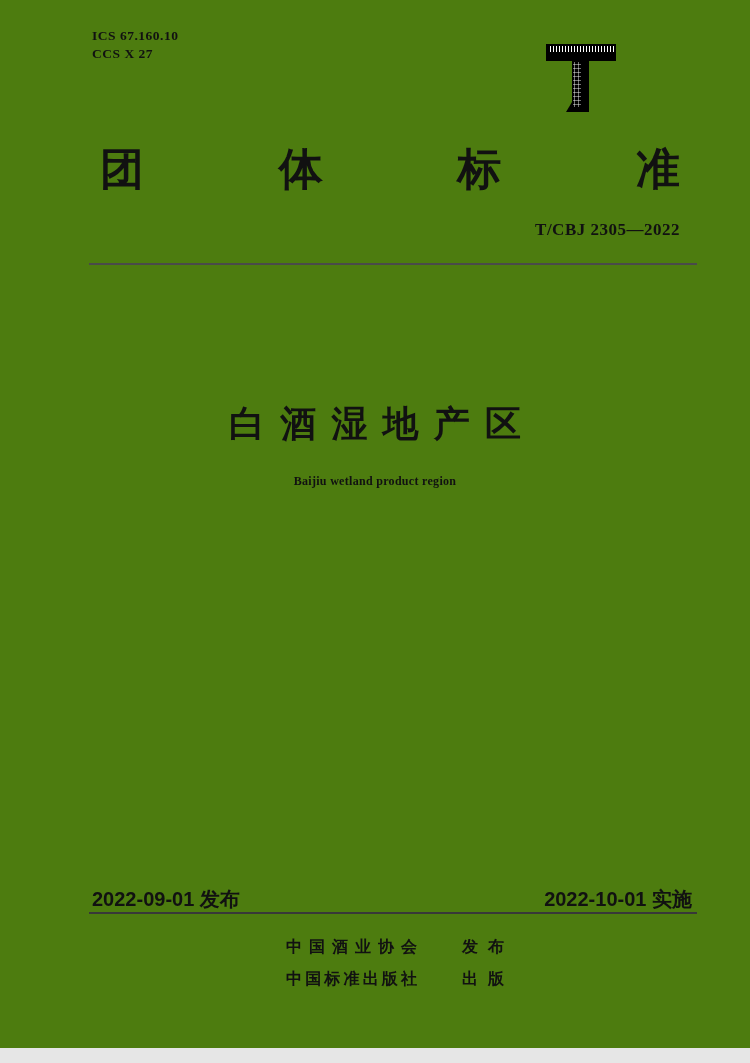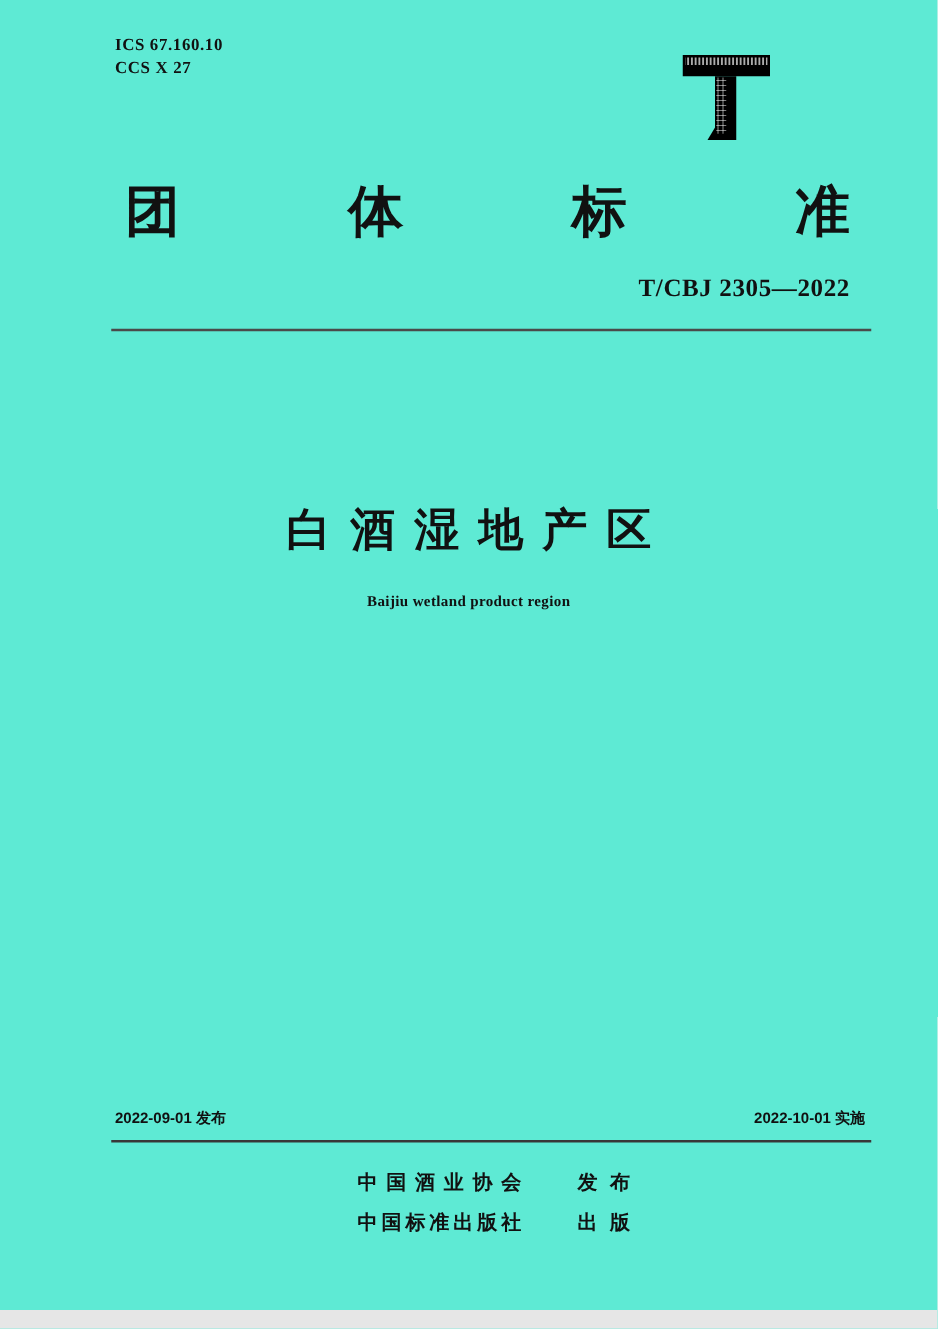--- a/index.html
+++ b/index.html
@@ -1,41 +1,41 @@
 <!DOCTYPE html>
 <html><head>
 <meta charset="utf-8">
 <style>
   html,body{margin:0;padding:0;background:#f0f0f0;}
   .page{
-    position:relative;width:750px;height:1063px;background:#5eead4;
+    position:relative;width:750px;height:1063px;background:#4d7c0f;
     overflow:hidden;font-family:"Liberation Sans",sans-serif;color:#111;
   }
   .serif{font-family:"Liberation Serif",serif;}
   
   .ics-block{position:absolute;left:92px;top:27px;font-weight:700;font-size:13.5px;line-height:18px;letter-spacing:.5px;}
   
   .t-logo{position:absolute;left:546px;top:44px;width:70px;height:68px;}
   
   .std-type{position:absolute;left:100px;top:148px;width:580px;font-size:44px;font-weight:700;line-height:1;
     font-family:"Liberation Serif",serif;}
   
-  .std-number{position:absolute;right:70px;top:220px;font-size:20px;font-weight:700;letter-spacing:.5px;}
+  .std-number{position:absolute;right:70px;top:220px;font-size:17px;font-weight:700;letter-spacing:.5px;}
   
   .rule{position:absolute;left:89px;width:608px;height:2px;background:#4a4a4a;}
   .rule-top{top:263px;}
   .rule-bottom{top:912px;background:#383838;}
   
   .title-zh{position:absolute;left:50%;transform:translateX(-50%);top:406px;width:292px;
     font-size:36px;font-weight:700;line-height:1;}
   .title-en{position:absolute;left:0;top:474px;width:100%;text-align:center;
     font-size:12px;font-weight:700;letter-spacing:.3px;}
   
   .dates-row{position:absolute;left:92px;top:886px;width:600px;display:flex;justify-content:space-between;
-    font-size:12px;font-weight:600;}
+    font-size:20px;font-weight:600;}
   
   .pub-row{position:absolute;left:286px;width:218px;display:flex;justify-content:space-between;
     font-size:16px;font-weight:700;line-height:1;}
   .pub-row-1{top:939px;}
   .pub-row-2{top:971px;}
   .jchars{display:flex;justify-content:space-between;}
   .pub-name{width:131px;}
   .pub-action{width:42px;}
   
   .page-edge{position:absolute;left:0;right:0;bottom:0;height:15px;background:#e6e6e6;}

